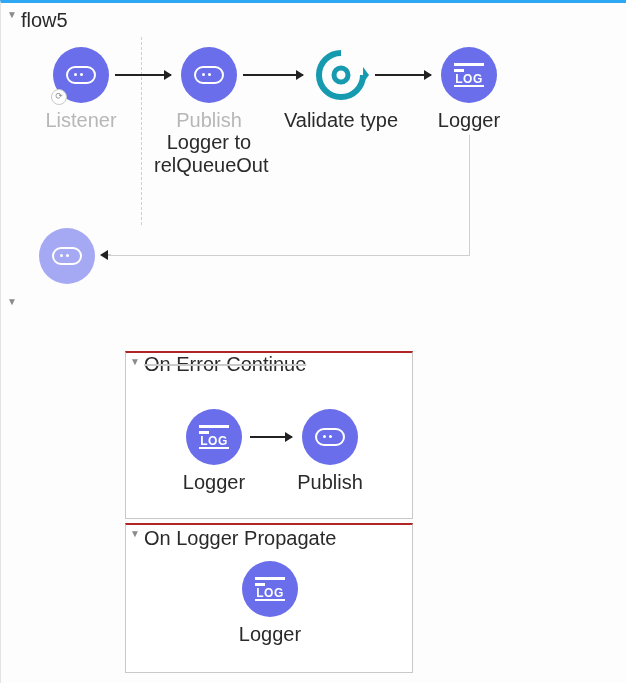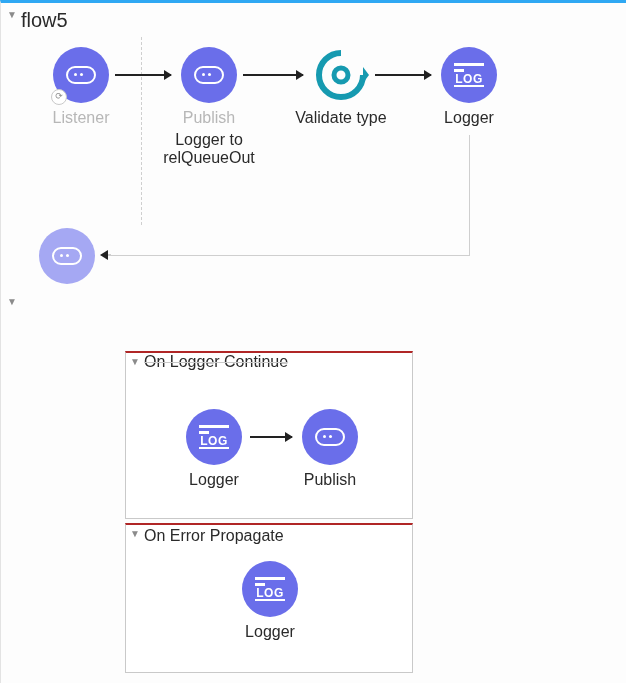--- a/index.html
+++ b/index.html
@@ -23,21 +23,21 @@
     width: 10px; height: 10px;
     color: #8b8b8b;
     font-size: 10px;
     line-height: 10px;
     user-select: none;
     cursor: pointer;
   }
   .lbl {
     position: absolute;
     color: #2a2a2a;
-    font-size: 16px;
+    font-size: 20px;
     white-space: nowrap;
     user-select: none;
   }
   .lbl.gray {
     color: #b7b7b7;
   }
   .lbl.center {
     text-align: center;
     transform: translateX(-50%);
   }
@@ -196,21 +196,21 @@
   </div>
 
   <div class="thin-line" style="left:468px; top:132px; width:1px; height:120px;"></div>
   <div class="thin-line" style="left:110px; top:252px; width:359px; height:1px;"></div>
   <div class="h-arrow rev" style="left:100px; top:251px; width:10px; background:#cfcfcf;"></div>
 
   <div class="toggle" style="left:6px; top:294px;">▼</div>
 
   <div class="err-box" style="left:124px; top:348px; width:288px; height:168px;">
     <div class="toggle" style="left:4px; top:4px;">▼</div>
-    <div class="lbl" style="left:18px; top:0px; text-decoration: line-through; text-decoration-color:#c9c9c9;">On Logger Continue</div>
+    <div class="lbl" style="left:18px; top:0px; text-decoration: line-through; text-decoration-color:#c9c9c9;">On Error Continue</div>
 
     <div class="node-icon" style="left:60px; top:56px;">
       <div class="log-glyph">
         <div class="bar t"></div>
           <div class="bar s1"></div>
           <div class="bar s2"></div>
         <div class="txt">LOG</div>
           <div class="bar b"></div>
       </div>
     </div>
@@ -219,21 +219,21 @@
     <div class="h-arrow" style="left:124px; top:83px; width:42px;"></div>
 
     <div class="node-icon" style="left:176px; top:56px;">
       <div class="queue-glyph"></div>
     </div>
     <div class="lbl center" style="left:204px; top:118px;">Publish</div>
   </div>
 
   <div class="err-box" style="left:124px; top:520px; width:288px; height:150px;">
     <div class="toggle" style="left:4px; top:4px;">▼</div>
-    <div class="lbl" style="left:18px; top:2px;">On Error Propagate</div>
+    <div class="lbl" style="left:18px; top:2px;">On Logger Propagate</div>
 
     <div class="node-icon" style="left:116px; top:36px;">
       <div class="log-glyph">
         <div class="bar t"></div>
           <div class="bar s1"></div>
           <div class="bar s2"></div>
         <div class="txt">LOG</div>
           <div class="bar b"></div>
       </div>
     </div>

